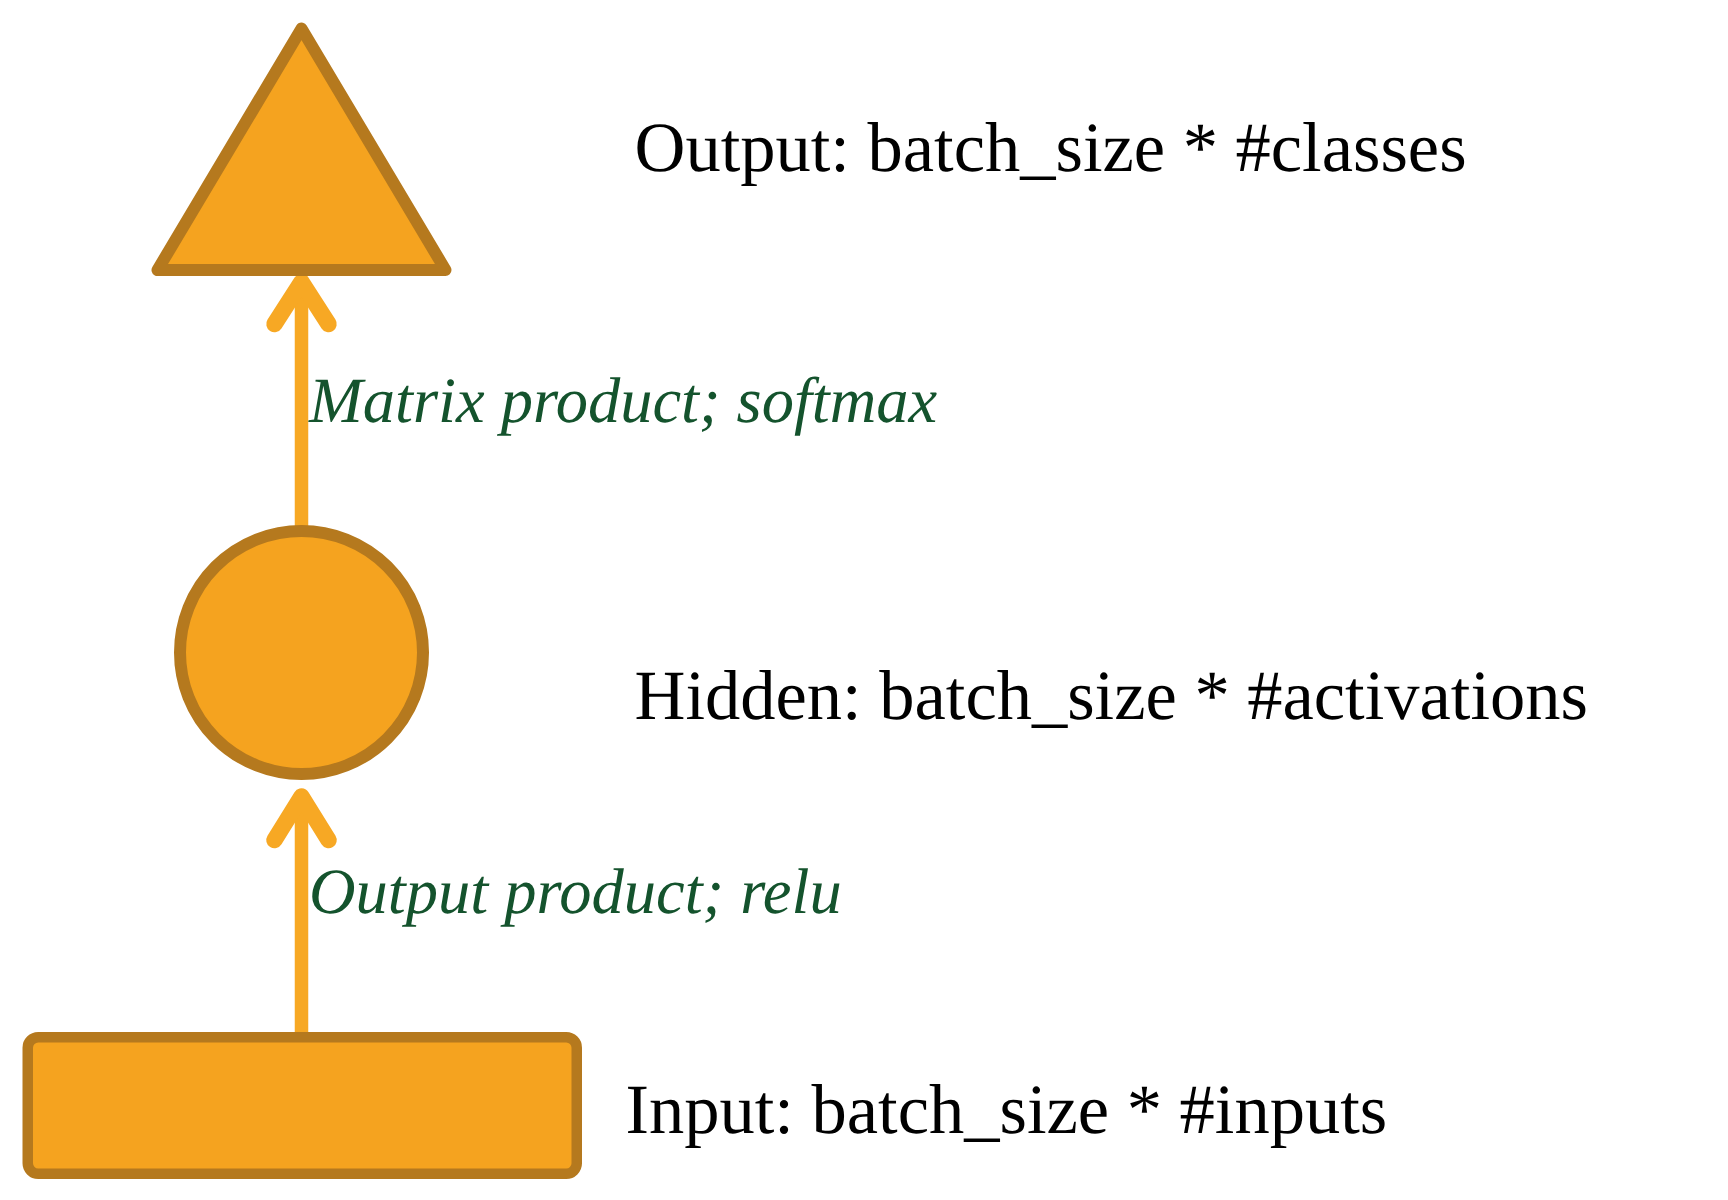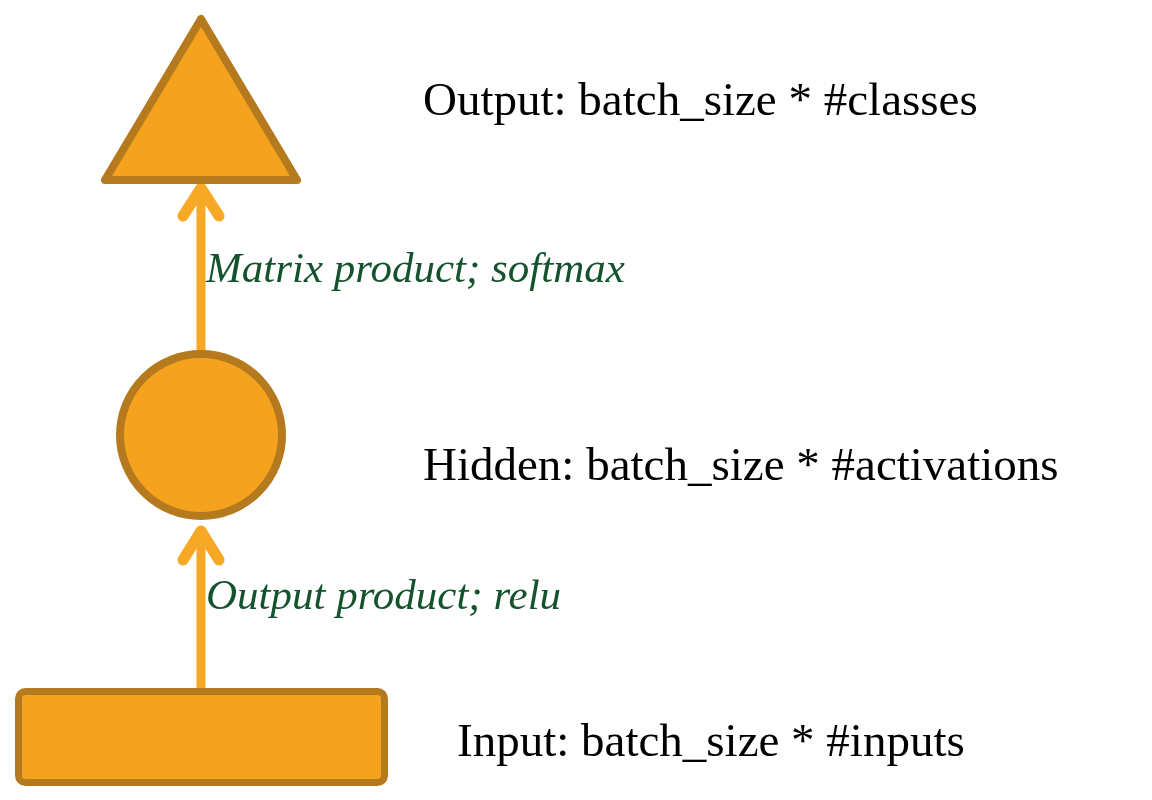--- a/index.html
+++ b/index.html
@@ -65,15 +65,15 @@
   </svg>
 
   <div class="node-label" style="left: 423px; top: 100px;">Output: batch_size * #classes</div>
 
   <div class="edge-label" style="left: 206px; top: 268px;">Matrix product; softmax</div>
 
   <div class="node-label" style="left: 423px; top: 437px; margin-top: 28px;">Hidden: batch_size * #activations</div>
 
   <div class="edge-label" style="left: 206px; top: 595px;">Output product; relu</div>
 
-  <div class="node-label" style="left: 417px; top: 741px; margin-left: 40px;">Input: batch_size * #inputs</div>
+  <div class="node-label" style="left: 417px; top: 741px;">Input: batch_size * #inputs</div>
 
 </div>
 
 </body></html>

